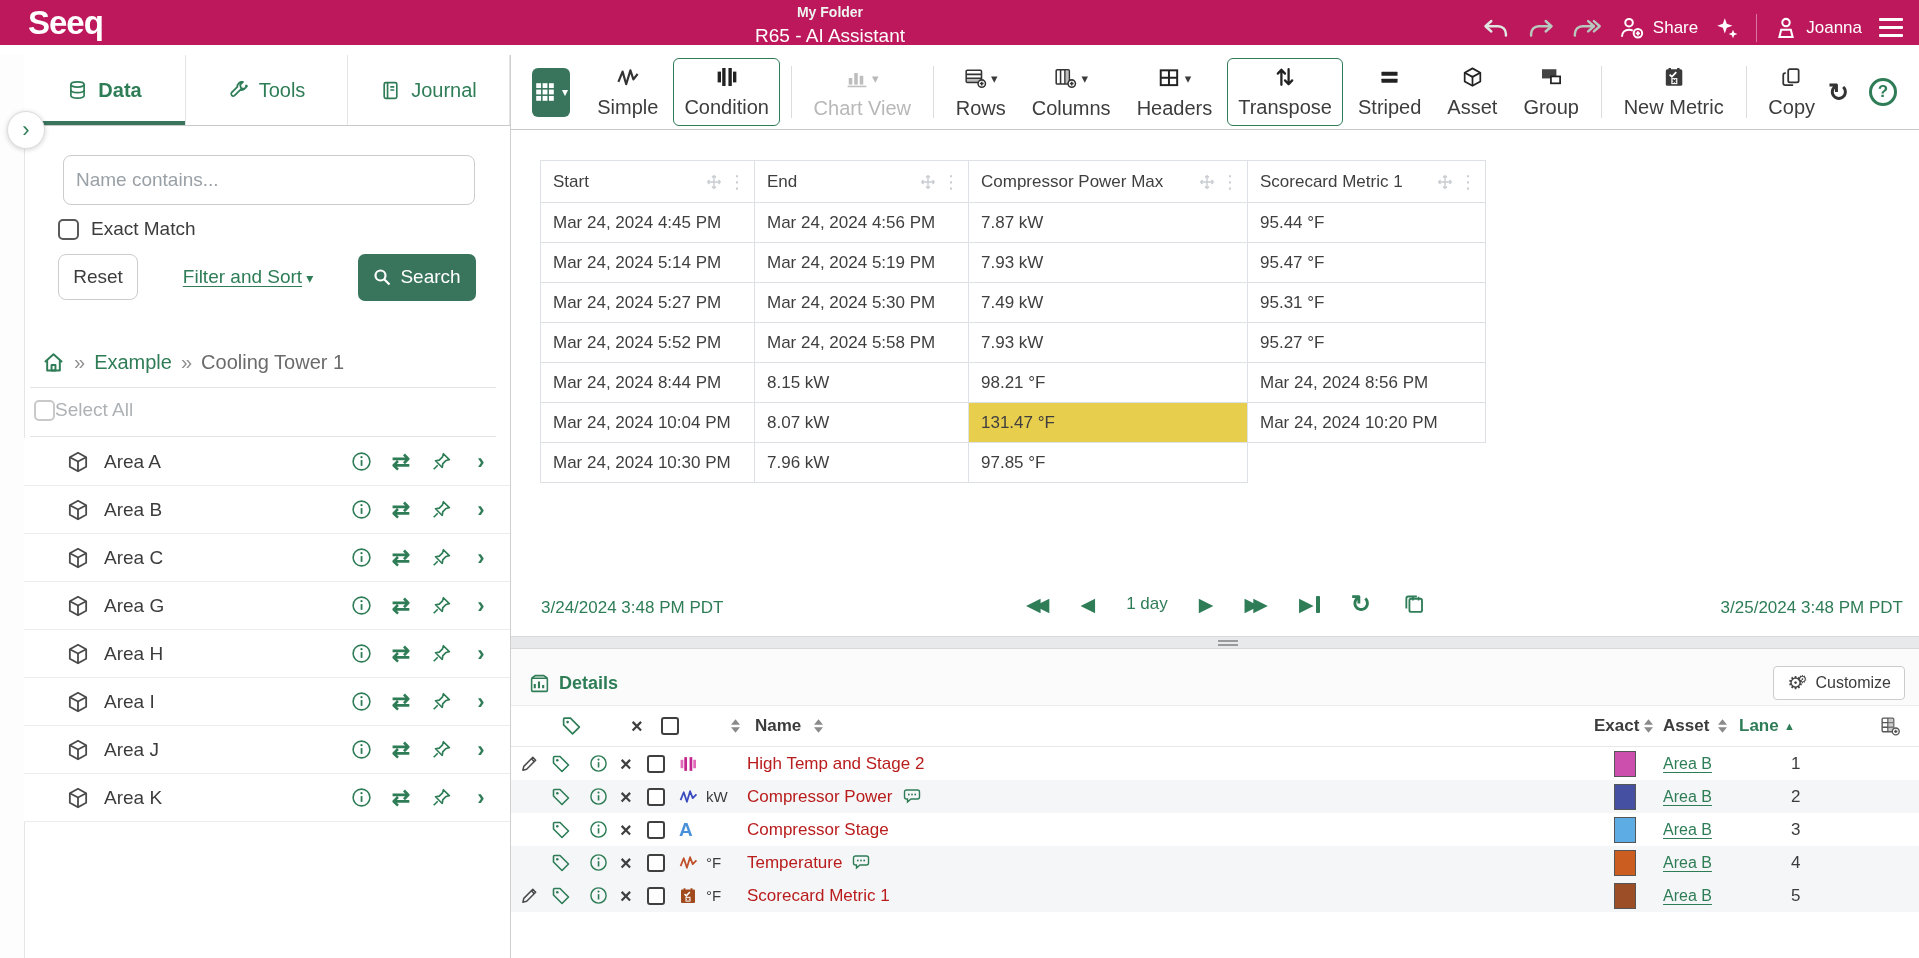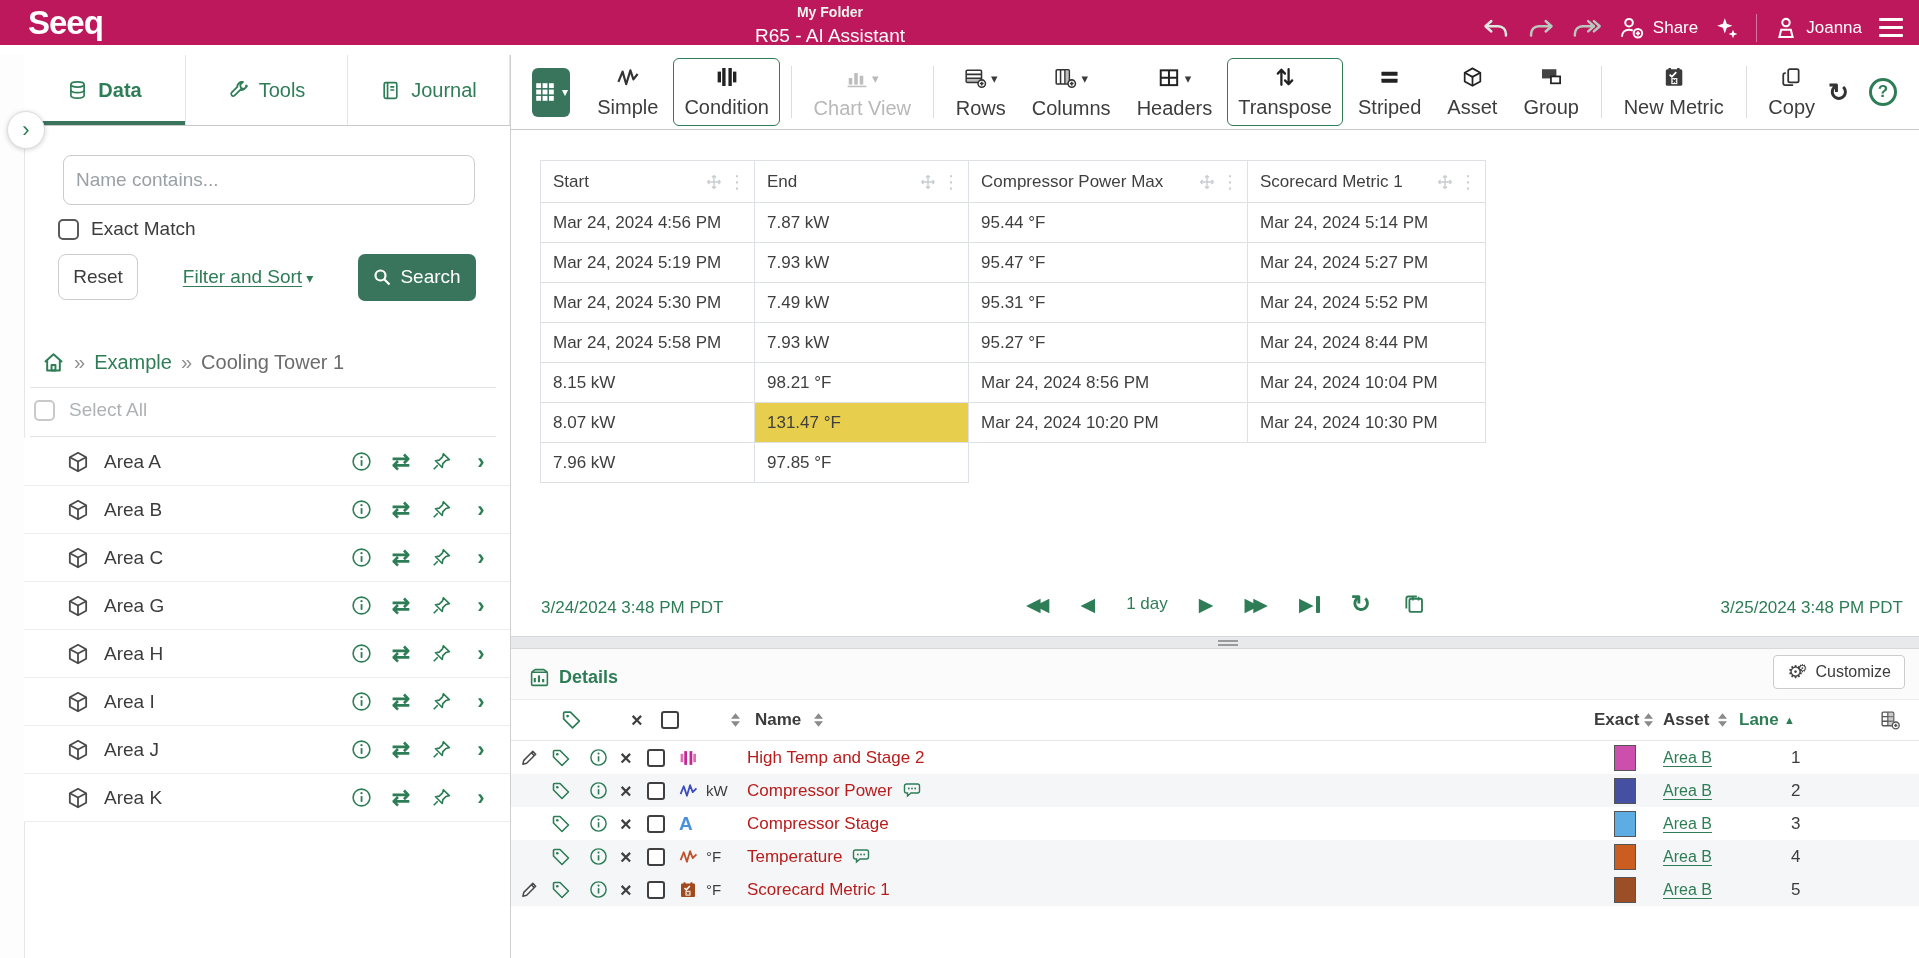--- a/index.html
+++ b/index.html
@@ -39,21 +39,21 @@
   .reset-btn{width:80px;height:46px;border:1px solid #ccc;border-radius:8px;background:#fff;font-size:19px;color:#3c3c3c;display:flex;align-items:center;justify-content:center;cursor:pointer}
   .filter-link{flex:1;text-align:center;font-size:19px;color:#2e7d57;cursor:pointer}
   .filter-link u{text-underline-offset:3px}
   .chev{font-size:14px;margin-left:4px}
   .search-btn{width:118px;height:47px;border:none;border-radius:7px;background:#38755c;color:#fff;font-size:19px;display:flex;align-items:center;justify-content:center;gap:9px;cursor:pointer}
   .crumbs{position:absolute;left:42px;top:296px;display:flex;align-items:center;gap:9px;font-size:20px}
   .crumb-sep{color:#8f8f8f}
   .crumb-link{color:#2e7d57;cursor:pointer}
   .crumb-cur{color:#6b6b6b}
   .sb-div{position:absolute;left:30px;right:14px;height:1px;background:#e4e4e4}
-  .selall-row{position:absolute;left:34px;top:344px;display:flex;align-items:center;gap:14px;font-size:19px;color:#aeb2b5}
+  .selall-row{position:absolute;left:34px;top:344px;display:flex;align-items:center;font-size:19px;color:#aeb2b5}
   .arealist{position:absolute;left:24px;right:0;top:383px}
   .arearow{display:flex;align-items:center;height:47px;border-bottom:1px solid #ededed;padding:0 16px 0 42px;gap:14px;background:#fff}
   .arearow .cube{color:#4a4a4a}
   .area-label{font-size:19px;color:#3c3c3c;flex:1;cursor:pointer}
   .row-ic{color:#2e7d57;cursor:pointer;display:flex;align-items:center;justify-content:center;width:26px}
   .row-ic.txt{font-size:22px;font-weight:bold;line-height:1}
   
   .toolbar{position:absolute;left:511px;top:55px;right:0;height:75px;background:#fff;border-bottom:1px solid #c9c9c9;display:flex;align-items:center;padding-left:21px;box-sizing:border-box;z-index:6}
   .viewbtn{width:57px;height:49px;background:#38755c;border-radius:6px;display:flex;align-items:center;justify-content:center;gap:6px;color:#fff;cursor:pointer;margin-right:14px}
   .titem{display:flex;flex-direction:column;align-items:center;justify-content:center;height:62px;padding:2px 10px;border:1px solid transparent;border-radius:6px;cursor:pointer;margin:0 2px;color:#3a3a3a}
@@ -85,21 +85,21 @@
   .nav.dbl span+span{margin-left:-6px}
   .endbar{display:inline-block;width:4px;height:17px;background:#2e7d57;margin-left:2px;border-radius:1px}
   .dur{cursor:pointer}
   .refresh-g{font-size:24px;font-weight:bold}
   
   .splitter{position:absolute;left:511px;right:0;top:636px;height:13px;background:#e7e9eb;border-top:1px solid #d7d9db;border-bottom:1px solid #d7d9db;box-sizing:border-box;cursor:row-resize;z-index:5}
   .grip{position:absolute;left:707px;top:3px;width:20px;display:flex;flex-direction:column;gap:2px}
   .grip i{height:2px;background:#9a9a9a;display:block}
   
   .details{position:absolute;left:511px;right:0;top:649px;bottom:0;background:#fff;z-index:4}
-  .d-head{height:44px;background:#fbfbfb;border-bottom:1px solid #ececec;display:flex;padding:6px 14px 0 18px}
+  .d-head{height:44px;background:#fbfbfb;border-bottom:1px solid #ececec;display:flex;align-items:center;padding:12px 14px 0 18px}
   .d-title{display:flex;align-items:center;gap:9px;color:#2e7d57;font-weight:bold;font-size:18px}
   .customize{margin-left:auto;height:34px;border:1px solid #ccc;border-radius:4px;background:#fff;display:flex;align-items:center;gap:8px;padding:0 13px;font-size:16px;color:#3c3c3c;cursor:pointer}
   .gear{font-size:18px;color:#444;line-height:1}
   .gear2{font-size:11px;margin-left:-6px;transform:translateY(-6px);display:inline-block}
   .d-cols{position:relative;height:40px;border-bottom:1px solid #e8e8e8;font-size:17px;font-weight:bold;color:#3c3c3c}
   .d-cols>*{position:absolute;top:50%;transform:translateY(-50%)}
   .sortpair{display:inline-flex;flex-direction:column;gap:2px;cursor:pointer}
   .drow{position:relative;display:flex;align-items:center;height:33px;font-size:17px}
   .drow.alt{background:#f5f6f7}
   .s-pencil{width:40px;padding-left:9px;box-sizing:border-box;display:flex}
@@ -618,20 +618,21 @@
   <div class="hc">
       <span class="hlabel">Scorecard Metric 1</span>
       <span class="hics">
         <svg width="16" height="16" viewBox="0 0 16 16" stroke="currentColor" stroke-width="1.4" fill="none">
           <path d="M8 1.5 v13 M1.5 8 h13 M8 1.5 L6 3.5 M8 1.5 L10 3.5 M8 14.5 L6 12.5 M8 14.5 L10 12.5 M1.5 8 L3.5 6 M1.5 8 L3.5 10 M14.5 8 L12.5 6 M14.5 8 L12.5 10"></path>
         </svg>
         <span class="dots">⋮</span>
       </span>
     </div>
 
+  <div class="dc">Mar 24, 2024 4:45 PM</div>
   <div class="dc">Mar 24, 2024 4:56 PM</div>
   <div class="dc">7.87 kW</div>
   <div class="dc">95.44 °F</div>
 
   <div class="dc">Mar 24, 2024 5:14 PM</div>
   <div class="dc">Mar 24, 2024 5:19 PM</div>
   <div class="dc">7.93 kW</div>
   <div class="dc">95.47 °F</div>
 
   <div class="dc">Mar 24, 2024 5:27 PM</div>

